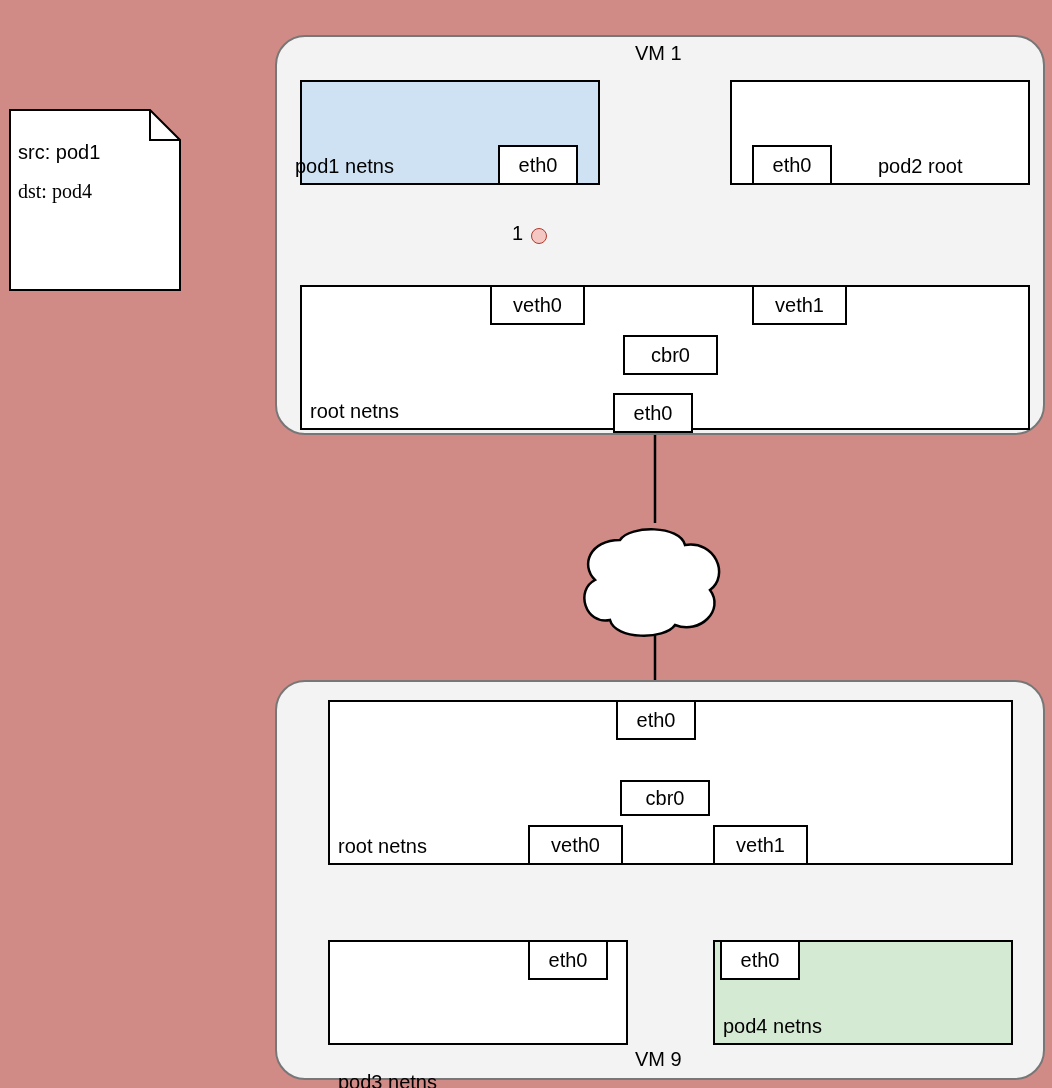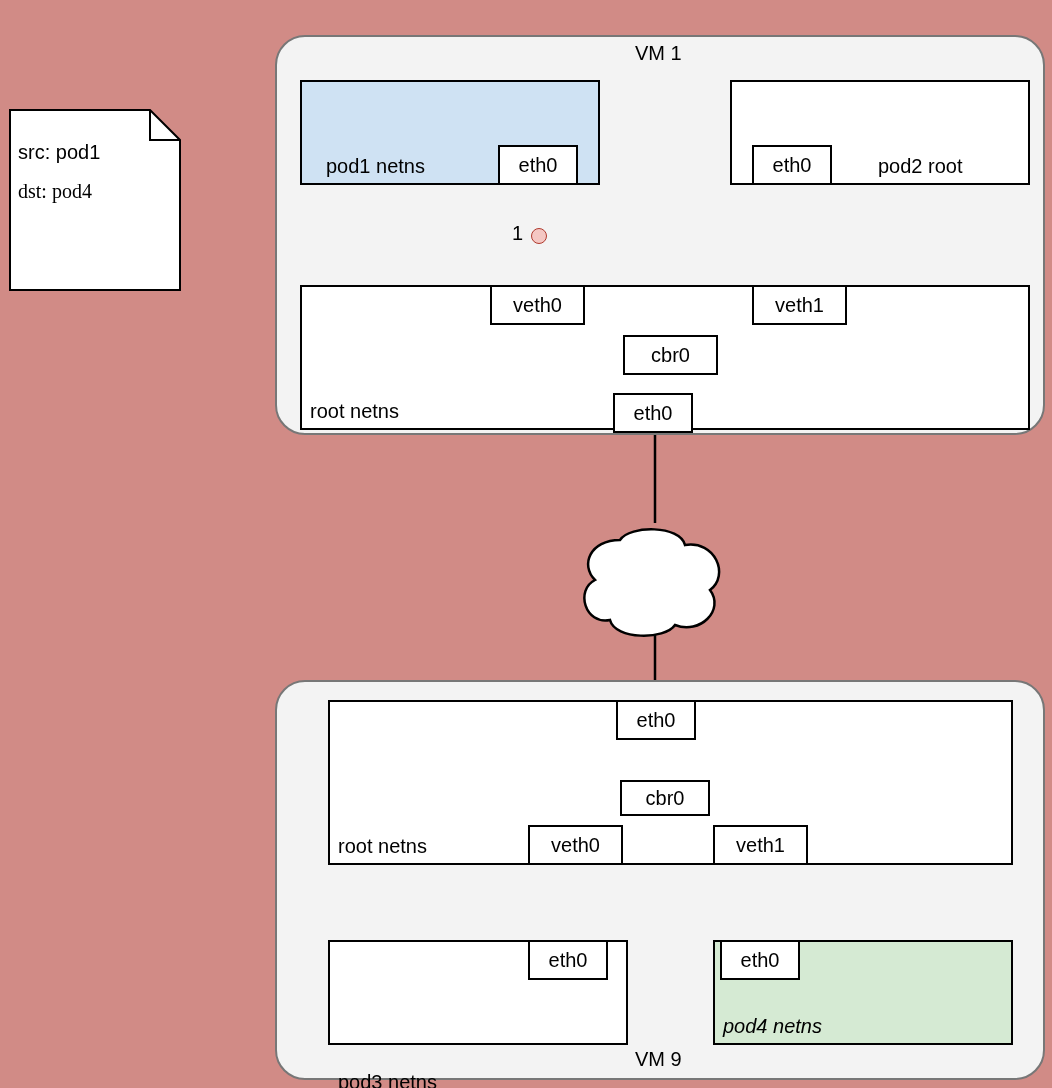--- a/index.html
+++ b/index.html
@@ -86,21 +86,21 @@
            c -5 -20 -55 -20 -65 -5 Z" fill="#fff" stroke="#000" stroke-width="2.5"></path>
 </svg>
 
 <div class="label" style="left:18px; top:141px;">src: pod1</div>
 <div class="label" style="left:18px; top:180px;font-family:Liberation Serif, serif;">dst: pod4</div>
 
 <div class="vm" style="left:275px; top:35px; width:770px; height:400px;"></div>
 <div class="label" style="left:635px; top:42px;">VM 1</div>
 
 <div class="box pod1" style="left:300px; top:80px; width:300px; height:105px;"></div>
-<div class="label" style="left:326px; top:155px;">pod1 netns</div>
+<div class="label" style="left:295px; top:155px;">pod1 netns</div>
 <div class="small-box" style="left:498px; top:145px; width:80px; height:40px;">
     <span>eth0</span>
   </div>
 
 <div class="box" style="left:730px; top:80px; width:300px; height:105px;"></div>
 <div class="label" style="left:878px; top:155px;">pod2 root</div>
 <div class="small-box" style="left:752px; top:145px; width:80px; height:40px;">
     <span>eth0</span>
   </div>
 
@@ -140,16 +140,16 @@
     <span>veth1</span>
   </div>
 
 <div class="box" style="left:328px; top:940px; width:300px; height:105px;"></div>
 <div class="label" style="left:338px; top:1071px;">pod3 netns</div>
 <div class="small-box" style="left:528px; top:940px; width:80px; height:40px;">
     <span>eth0</span>
   </div>
 
 <div class="box pod4" style="left:713px; top:940px; width:300px; height:105px;"></div>
-<div class="label" style="left:723px; top:1015px;font-style:italic;">pod4 netns</div>
+<div class="label" style="left:723px; top:1015px;">pod4 netns</div>
 <div class="small-box" style="left:720px; top:940px; width:80px; height:40px; background:#fff;">
     <span>eth0</span>
   </div>
 
 </body></html>

